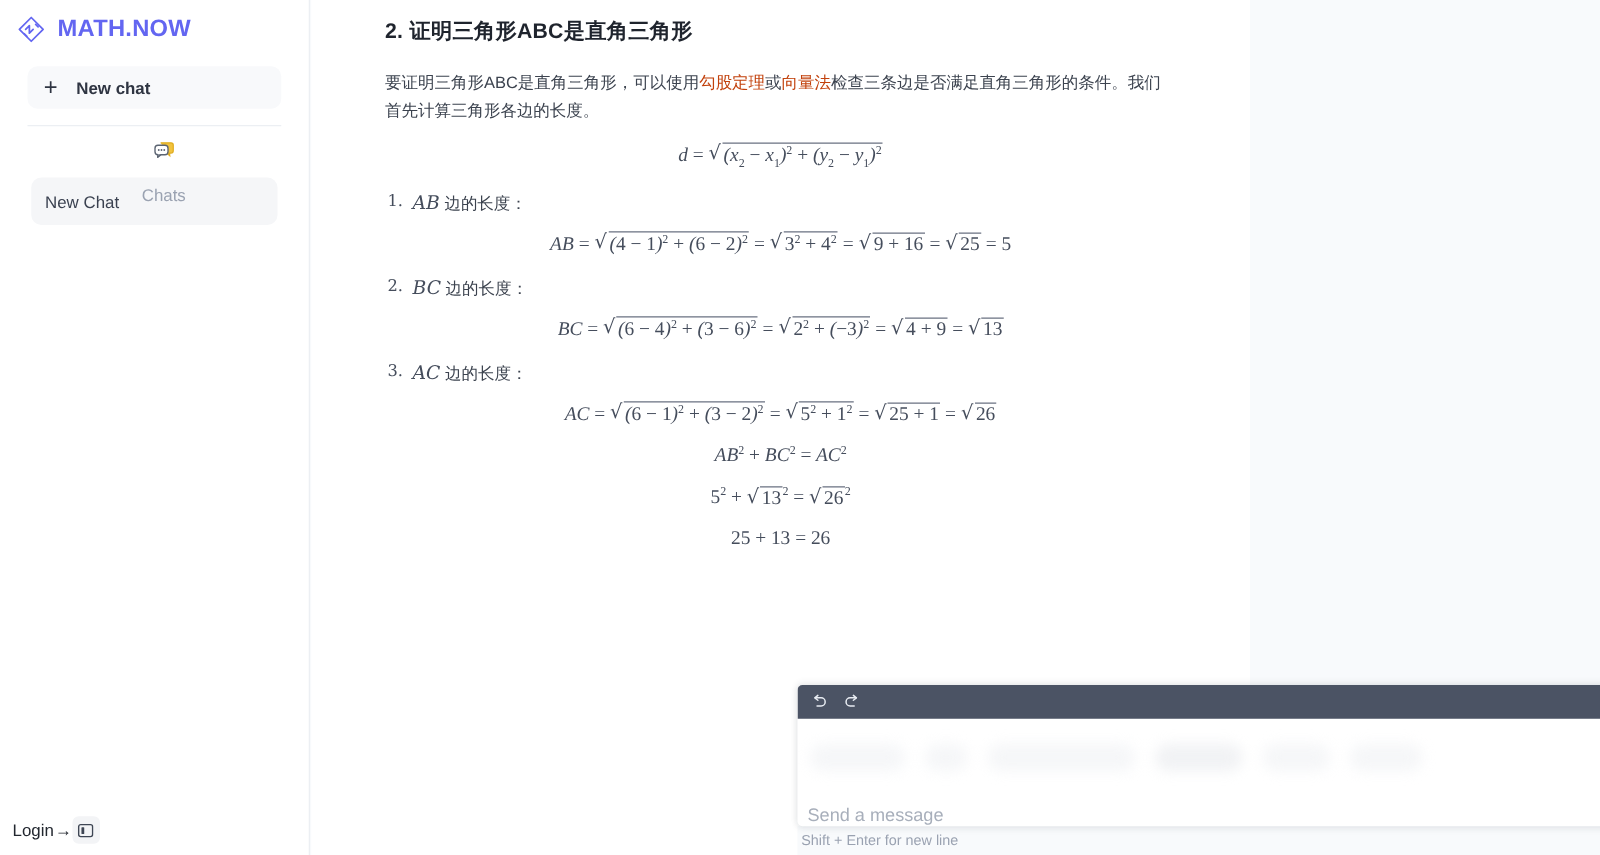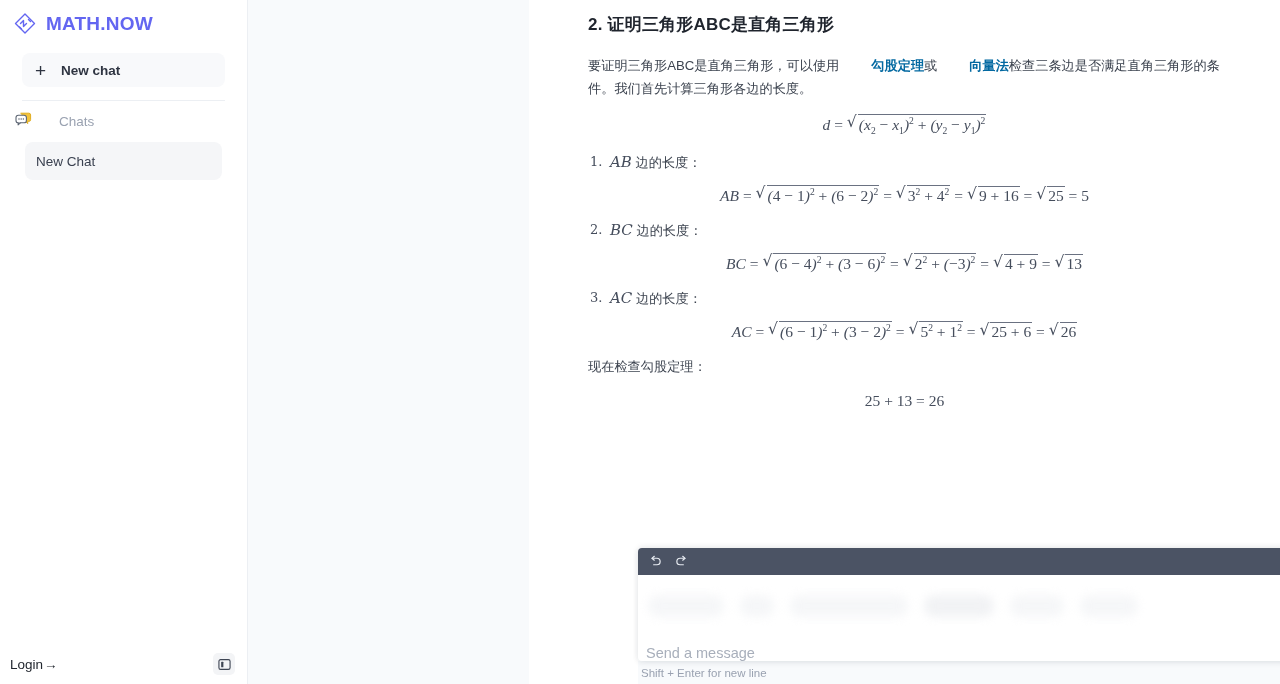--- a/index.html
+++ b/index.html
@@ -38,76 +38,76 @@
     cursor: pointer;
   }
   .newchat-btn .plus {
     font-size: 19px; line-height: 1; color: #2f3542; font-weight: 400;
     width: 15px; text-align: center;
   }
   .newchat-btn .lbl { font-size: 13.5px; font-weight: 700; color: #2f3542; }
   .divider { margin: 13px 22px 0 22px; height: 1px; background: #eceff3; }
 
   .chats-head {
-    display: flex; align-items: center; gap: 27px;
-    padding: 12px 0 0 15px; height: 28px;
+    display: flex; align-items: center; gap: 16px;
+    padding: 12px 0 0 15px; height: 28px; flex-direction: column;
   }
   .chats-head .lbl { font-size: 13.5px; color: #9aa2b1; }
   .chat-item {
     margin: 13px 25px 0 25px;
     height: 38px; border-radius: 8px;
     background: #f5f6f8;
     display: flex; align-items: center;
     padding-left: 11px;
     cursor: pointer;
   }
   .chat-item .lbl { font-size: 13.5px; color: #3a4150; }
 
   .sidebar-foot {
     position: absolute; left: 0; bottom: 0;
     width: 100%; height: 40px;
-    display: flex; align-items: center; justify-content: space-between;
+    display: flex; align-items: center; justify-content: flex-start;
     padding: 0 12px 0 10px;
   }
   .login-link {
     font-size: 13.5px; color: #22272f; cursor: pointer;
     display: flex; align-items: center; gap: 1px;
   }
   .panel-toggle {
     width: 22px; height: 22px; border-radius: 5px;
     background: #f3f4f6;
     display: flex; align-items: center; justify-content: center;
     cursor: pointer;
   }
 
   
   .main {
     position: relative; flex: 1 1 auto; height: 684px;
     background: #f8fafc;
-    display: flex; justify-content: flex-end;
+    display: flex; justify-content: flex-start;
   }
   .doc {
     width: 751px; margin-left: 1px;
     background: #ffffff;
     height: 684px;
     position: relative;
     overflow: hidden;
   }
   .doc-inner { padding: 12px 59px 0 59px; }
 
   h2.sec-title {
     font-size: 17px; font-weight: 700; color: #1f242d;
     line-height: 1.5; margin-bottom: 16px;
     letter-spacing: .2px;
   }
   p.para {
     font-size: 13.2px; line-height: 23px; color: #3c434f;
     margin-bottom: 14px;
   }
-  p.para b { font-weight: 700; color: #0369a1; padding-left: 32px; }
+  p.para b { font-weight: 400; color: #c2410c; }
   .math {
     text-align: center;
     font-family: Liberation Serif, serif;
     font-style: italic;
     color: #454d5c;
     margin: 11px 0 14px 0;
     font-size: 15.5px;
     white-space: nowrap;
   }
   .math .num, .math .op { font-style: normal; }
@@ -290,29 +290,37 @@
             </div>
           </li>
           <li>
             <div class="step-head"><span class="v">AC</span><span> 边的长度：</span></div>
             <div class="math">
               <i>AC</i> <span class="op">=</span>
               <span class="sq"><span class="bar">(<span class="num">6</span> <span class="op">−</span> <span class="num">1</span>)<sup>2</sup> <span class="op">+</span> (<span class="num">3</span> <span class="op">−</span> <span class="num">2</span>)<sup>2</sup></span></span>
               <span class="op">=</span>
               <span class="sq"><span class="bar"><span class="num">5</span><sup>2</sup> <span class="op">+</span> <span class="num">1</span><sup>2</sup></span></span>
               <span class="op">=</span>
-              <span class="sq"><span class="bar"><span class="num">25 + 6</span></span></span>
+              <span class="sq"><span class="bar"><span class="num">25 + 1</span></span></span>
               <span class="op">=</span>
               <span class="sq"><span class="bar"><span class="num">26</span></span></span>
             </div>
           </li>
         </ol>
 
-        <p class="para">现在检查勾股定理：</p>
-
+
+        <div class="math">
+          <i>AB</i><sup>2</sup> <span class="op">+</span> <i>BC</i><sup>2</sup> <span class="op">=</span> <i>AC</i><sup>2</sup>
+        </div>
+        <div class="math">
+          <span class="num">5</span><sup>2</sup> <span class="op">+</span>
+          <span class="sq"><span class="bar"><span class="num">13</span></span></span><sup>2</sup>
+          <span class="op">=</span>
+          <span class="sq"><span class="bar"><span class="num">26</span></span></span><sup>2</sup>
+        </div>
         <div class="math">
           <span class="num">25 + 13 = 26</span>
         </div>
 
       </div>
     </div>
 
     <div class="composer">
       <div class="composer-box">
 

